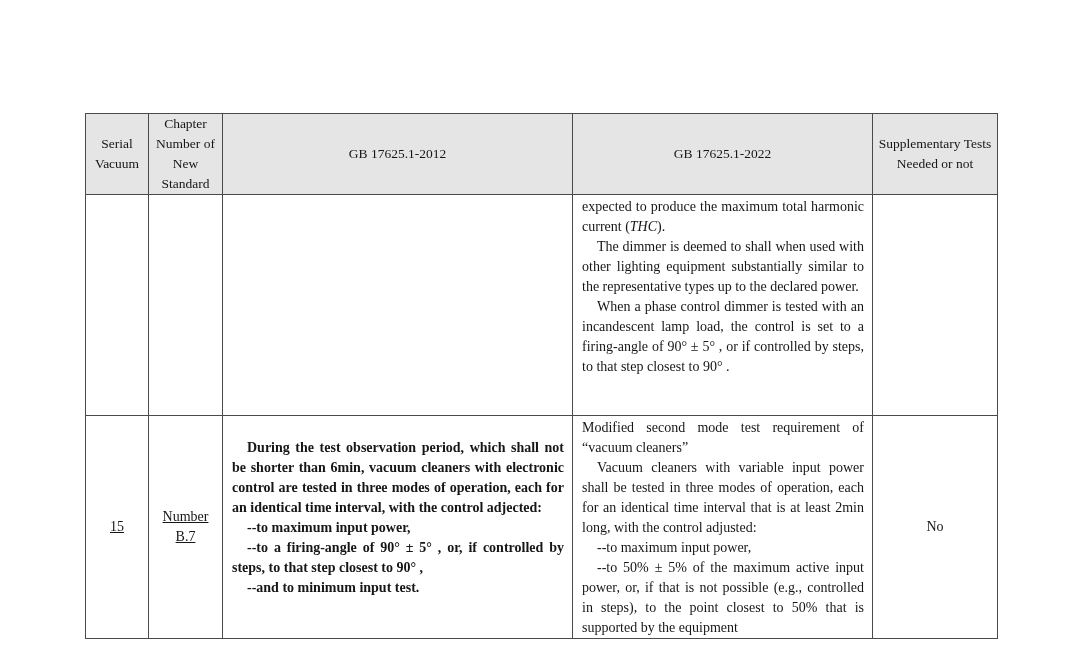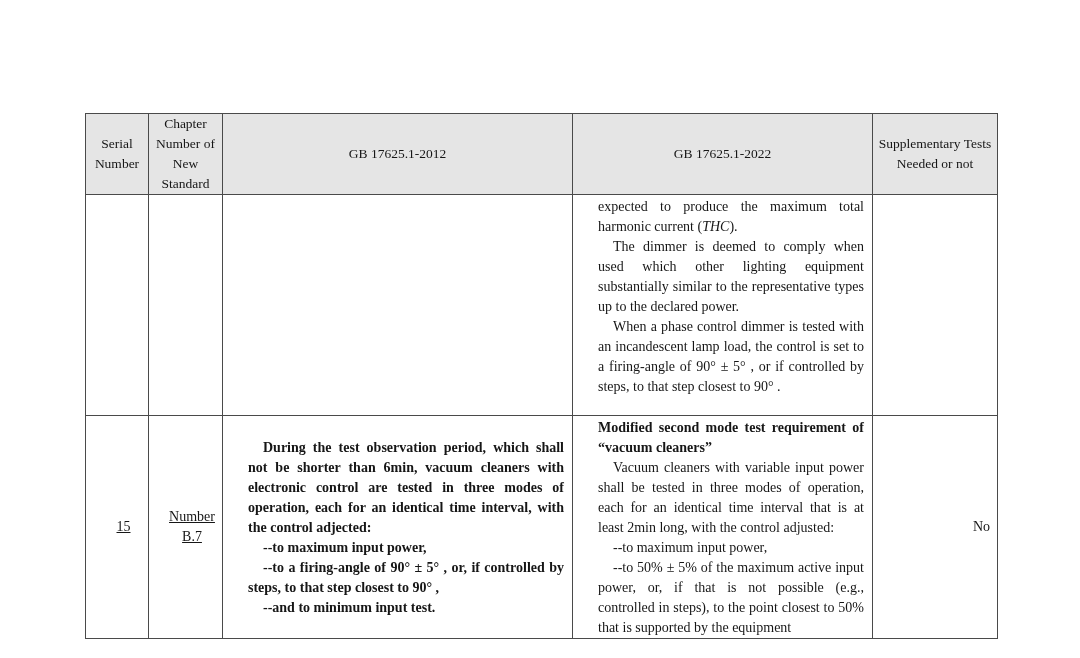--- a/index.html
+++ b/index.html
@@ -34,70 +34,70 @@
     line-height: 20px;
     text-align: center;
     vertical-align: middle;
     padding: 0 5px;
   }
   td {
     vertical-align: top;
     font-size: 14px;
     line-height: 20px;
   }
-  tr.data-row td { height: 221px; padding-left: 16px; }
+  tr.data-row td { height: 221px; }
   .cell-text { padding: 2px 8px 0 9px; }
   td.c-2012-b .cell-text { padding-top: 22px; font-weight: bold; }
   p.para  { text-align: justify; text-indent: 15px; }
   p.flush { text-indent: 0; }
-  p.head  { font-weight: bold; text-indent: 0; text-align: justify; }
+  p.head  { font-weight: normal; text-indent: 0; text-align: justify; }
   .ital   { font-style: italic; }
   td.c-mid {
     text-align: center;
     vertical-align: middle;
     padding: 0 3px;
     text-decoration: underline;
   }
   td.c-supp-b {
     vertical-align: middle;
-    text-align: right;
+    text-align: center;
     padding: 0 7px;
     margin-left: 20px;
   }
 </style>
 </head>
 <body>
 
 <div class="page">
   <table class="cmp">
     <colgroup>
       <col style="width:63px">
       <col style="width:74px">
       <col style="width:350px">
       <col style="width:300px">
       <col style="width:125px">
     </colgroup>
     <thead>
       <tr>
-        <th>Serial Number</th>
+        <th>Serial Vacuum</th>
         <th>Chapter Number of New Standard</th>
         <th>GB 17625.1-2012</th>
         <th>GB 17625.1-2022</th>
         <th>Supplementary Tests Needed or not</th>
       </tr>
     </thead>
     <tbody>
       <tr class="data-row">
         <td class="c-mid"></td>
         <td class="c-mid"></td>
         <td></td>
         <td>
           <div class="cell-text">
             <p class="para flush"><span>expected to produce the maximum total harmonic current (</span><span class="ital">THC</span><span>).</span></p>
-            <p class="para">The dimmer is deemed to comply when used which other lighting equipment substantially similar to the representative types up to the declared power.</p>
+            <p class="para">The dimmer is deemed to shall when used with other lighting equipment substantially similar to the representative types up to the declared power.</p>
             <p class="para">When a phase control dimmer is tested with an incandescent lamp load, the control is set to a firing-angle of 90° ± 5° , or if controlled by steps, to that step closest to 90° .</p>
           </div>
         </td>
         <td></td>
       </tr>
       <tr class="data-row">
         <td class="c-mid">15</td>
         <td class="c-mid">Number B.7</td>
         <td class="c-2012-b">
           <div class="cell-text">

